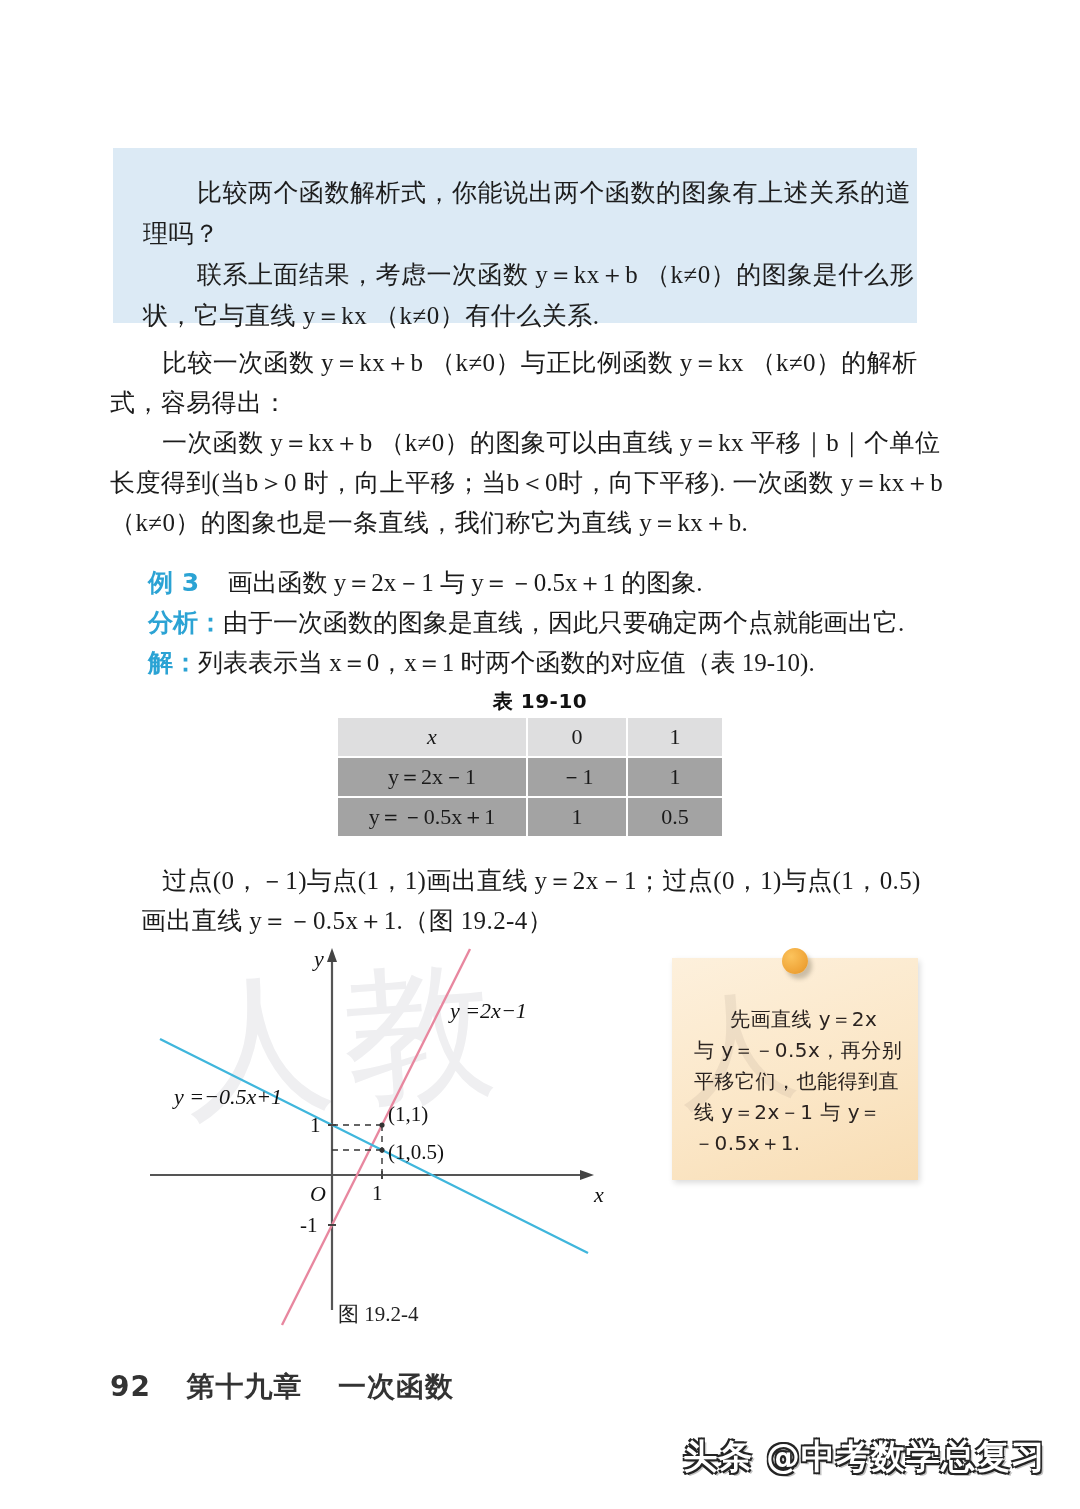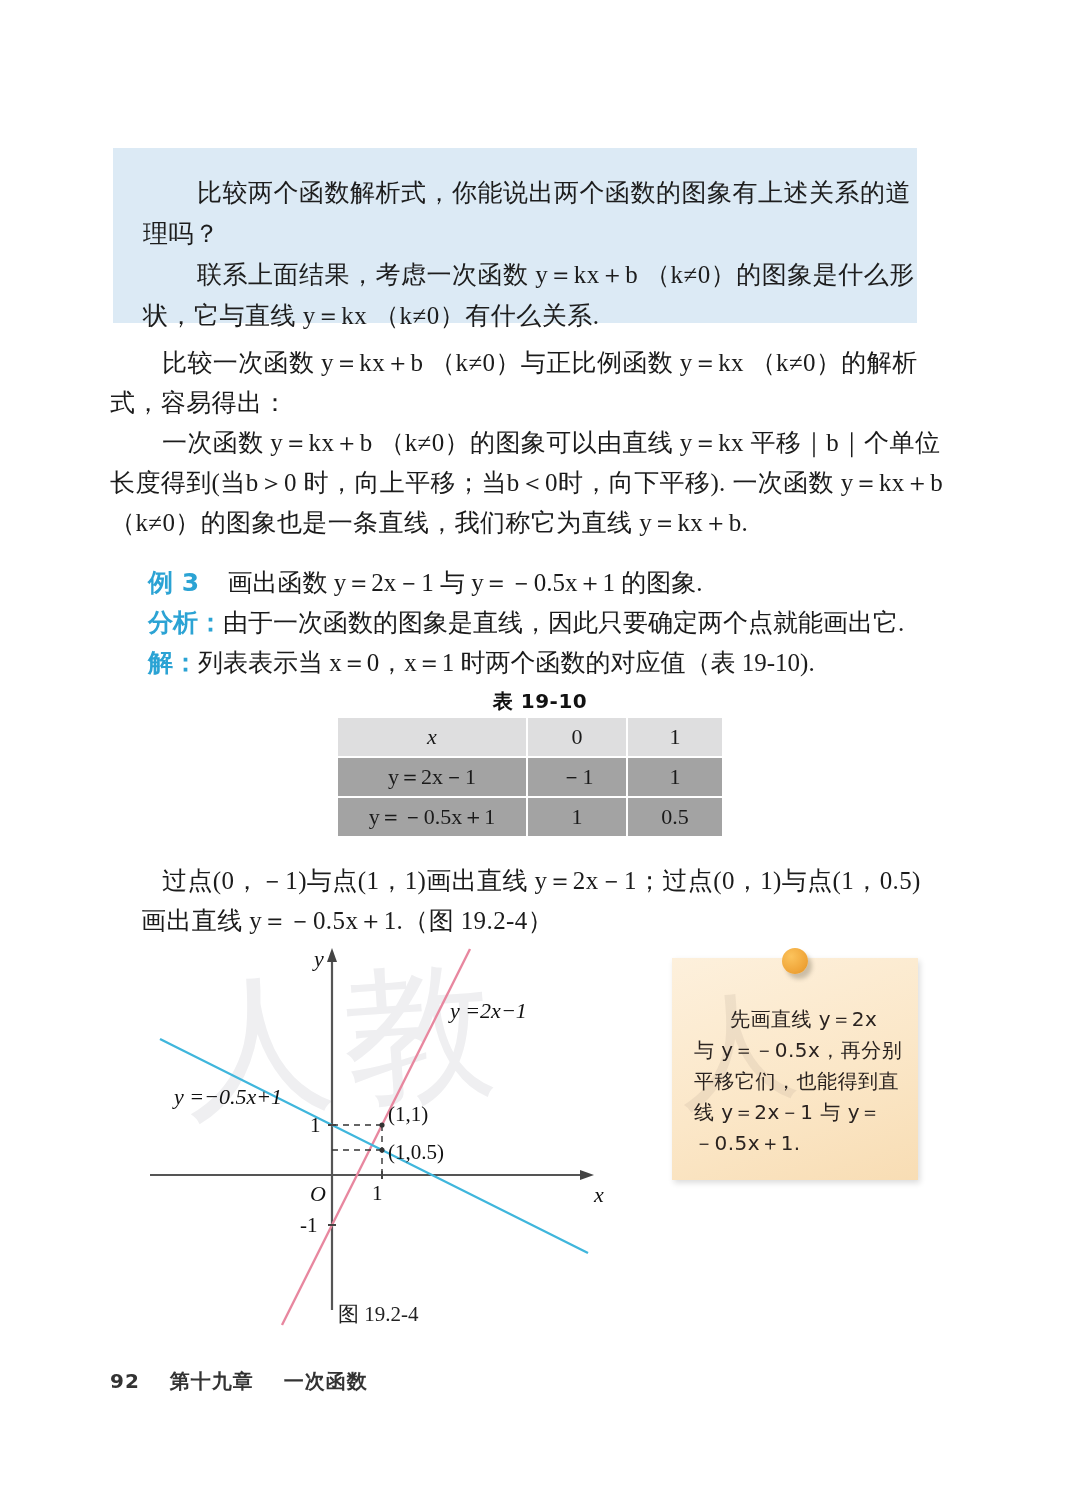--- a/index.html
+++ b/index.html
@@ -113,21 +113,21 @@
   #note-watermark{
     position:absolute;left:8px;top:24px;width:230px;height:190px;
     font-family:"DejaVu Serif", serif;font-size:120px;color:rgba(190,175,155,0.22);
     line-height:120px;transform:rotate(-6deg);pointer-events:none;user-select:none;
     overflow:hidden;
   }
 
   
   #page-footer{
     position:absolute;left:110px;top:1368px;
-    font-size:20px;color:#333;font-family:"DejaVu Sans", sans-serif;font-weight:600;
+    font-size:28px;color:#333;font-family:"DejaVu Sans", sans-serif;font-weight:600;
     letter-spacing:1px;
   }
   #page-footer .pnum{font-family:"DejaVu Sans", sans-serif;}
 
   
   #brand-watermark{
     position:absolute;right:34px;top:1434px;
     font-family:"DejaVu Sans", sans-serif;font-weight:700;font-size:34px;
     color:#ffffff;
     text-shadow: -1.6px -1.6px 0 #242424, 1.6px -1.6px 0 #242424,
@@ -251,14 +251,15 @@
   </div>
 
   <div id="page-footer">
     <span class="pnum">92</span>
     <span style="display:inline-block;width:14px;"></span>
     <span>第十九章</span>
     <span style="display:inline-block;width:14px;"></span>
     <span>一次函数</span>
   </div>
 
+  <div id="brand-watermark">头条 @中考数学总复习</div>
 
 </div>
 
 </body></html>

